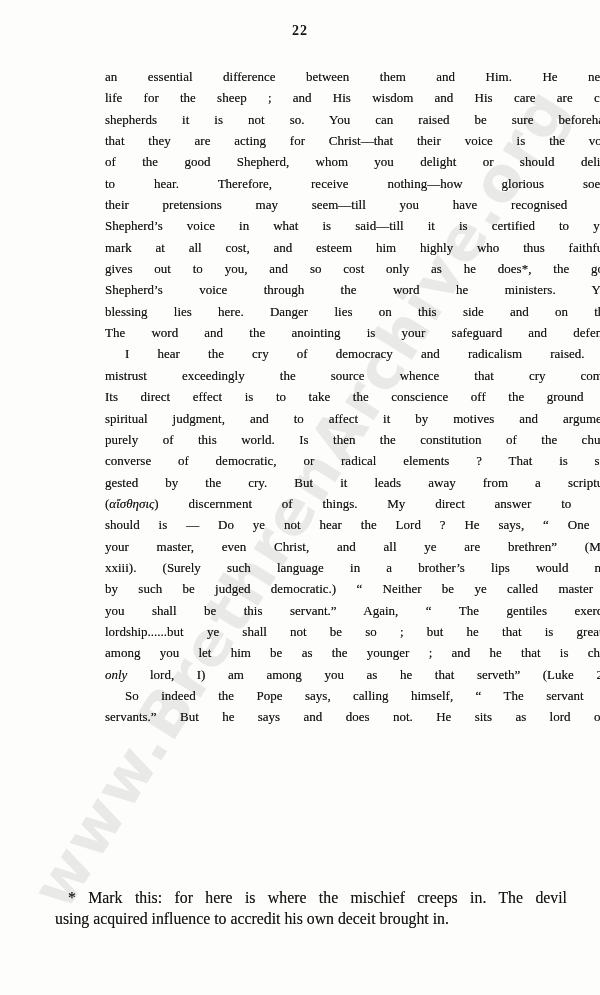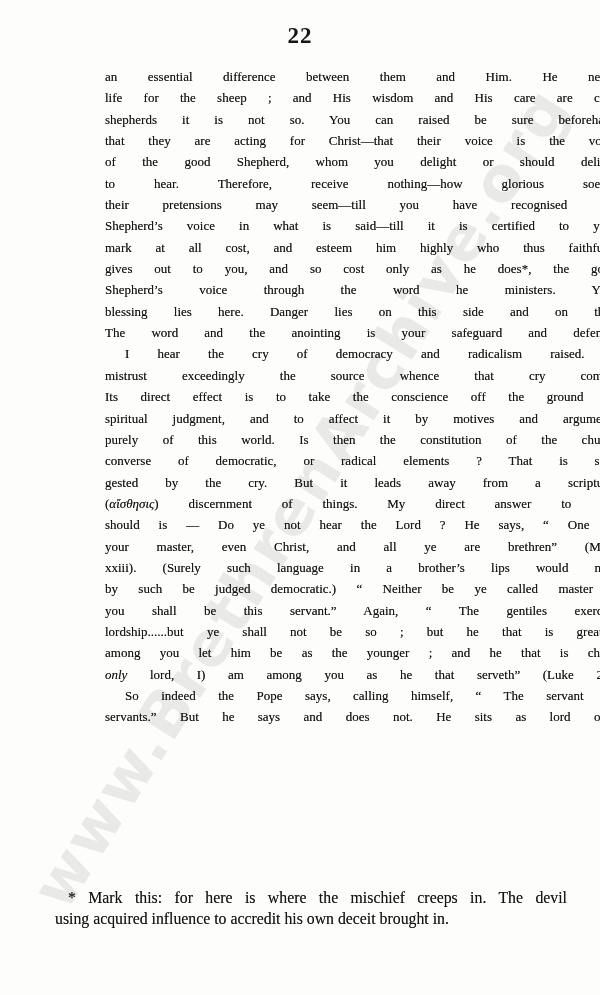--- a/index.html
+++ b/index.html
@@ -29,21 +29,21 @@
     white-space: nowrap;
     pointer-events: none;
     user-select: none;
   }
   .pagenum {
     position: absolute;
     top: 23px;
     left: 0;
     right: 0;
     text-align: center;
-    font-size: 23px;
+    font-size: 14px;
     font-weight: bold;
     letter-spacing: 1px;
   }
   .body-text {
     position: absolute;
     top: 66px;
     left: 61px;
     width: 512px;
     font-size: 13px;
     line-height: 21.35px;

